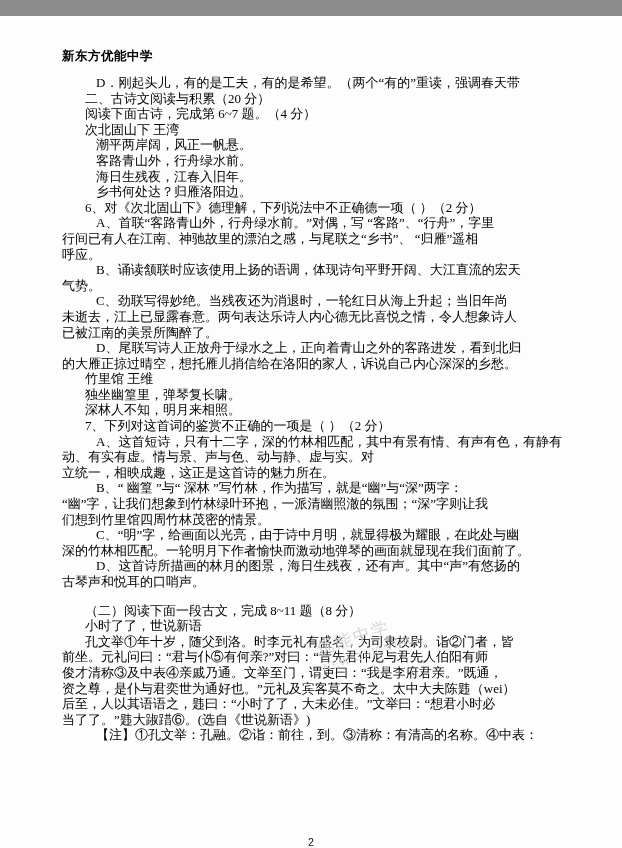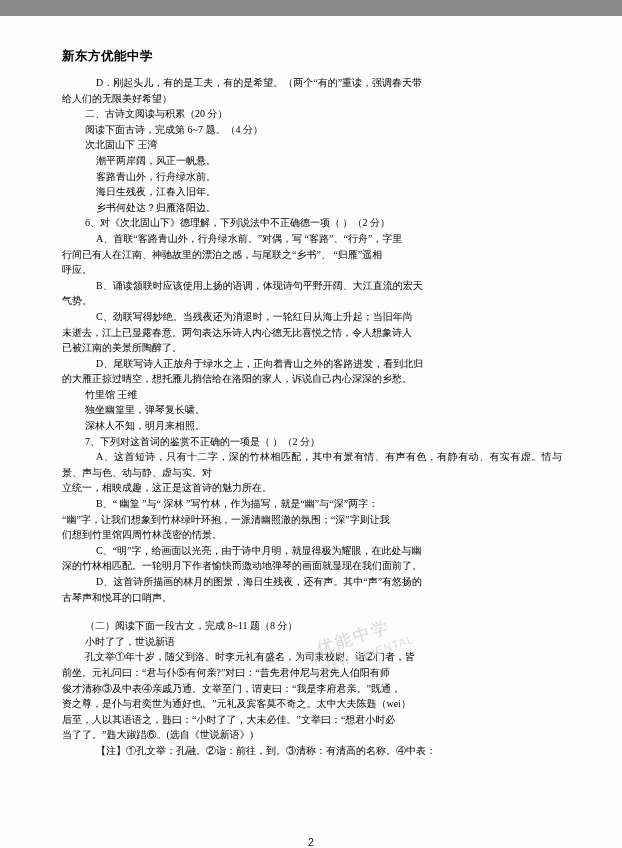--- a/index.html
+++ b/index.html
@@ -32,21 +32,21 @@
   }
   .header-title {
     font-size: 12.5px;
     font-weight: bold;
     letter-spacing: 0.5px;
     margin-bottom: 10px;
     font-family: "Liberation Sans", "DejaVu Sans", sans-serif;
   }
   p {
     margin: 0;
-    font-size: 10px;
+    font-size: 13px;
     line-height: 15.6px;
     text-align: justify;
     text-justify: inter-ideograph;
   }
   .ind1 { text-indent: 23px; }
   .ind2 { text-indent: 34px; }
   .ind0 { text-indent: 0; }
   .blank { height: 13px; }
   .poem { text-indent: 34px; }
   .watermark {
@@ -83,21 +83,20 @@
 </style>
 </head>
 <body>
 
 <div id="page">
   <div id="sheet">
     <div class="content">
       <div class="header-title">新东方优能中学</div>
       <div id="body-text">
           <p class="ind2">D．刚起头儿，有的是工夫，有的是希望。（两个“有的”重读，强调春天带</p>
-          <p class="ind0">给人们的无限美好希望）</p>
           <p class="ind1">二、古诗文阅读与积累（20 分）</p>
           <p class="ind1">阅读下面古诗，完成第 6~7 题。（4 分）</p>
           <p class="ind1">次北固山下  王湾</p>
           <p class="poem">潮平两岸阔，风正一帆悬。</p>
           <p class="poem">客路青山外，行舟绿水前。</p>
           <p class="poem">海日生残夜，江春入旧年。</p>
           <p class="poem">乡书何处达？归雁洛阳边。</p>
           <p class="ind1">6、对《次北固山下》德理解，下列说法中不正确德一项（    ）（2 分）</p>
           <p class="ind2">A、首联“客路青山外，行舟绿水前。”对偶，写 “客路”、“行舟”，字里</p>
           <p class="ind0">行间已有人在江南、神驰故里的漂泊之感，与尾联之“乡书”、 “归雁”遥相</p>

